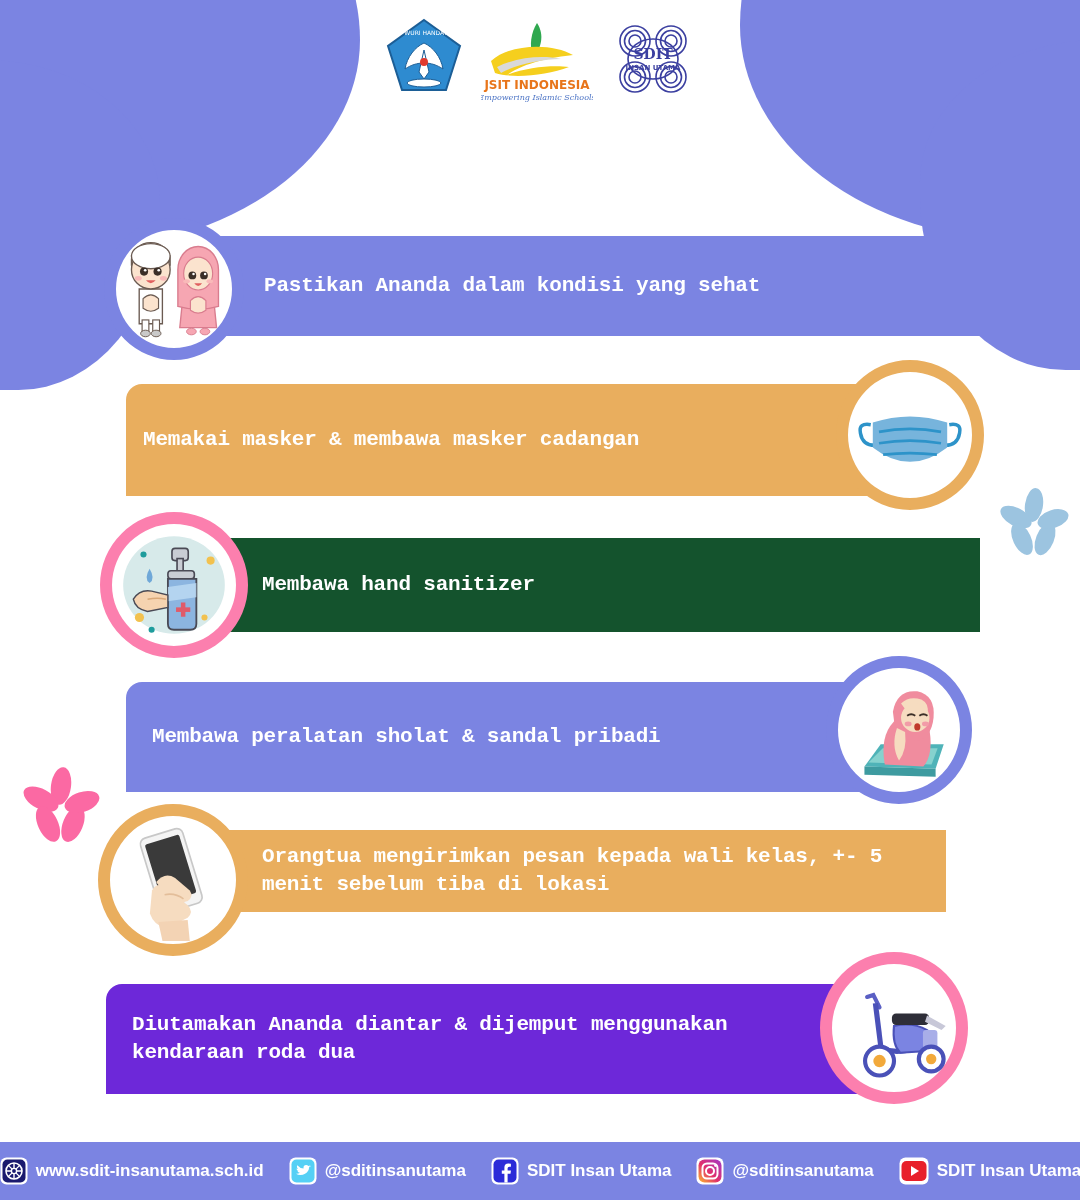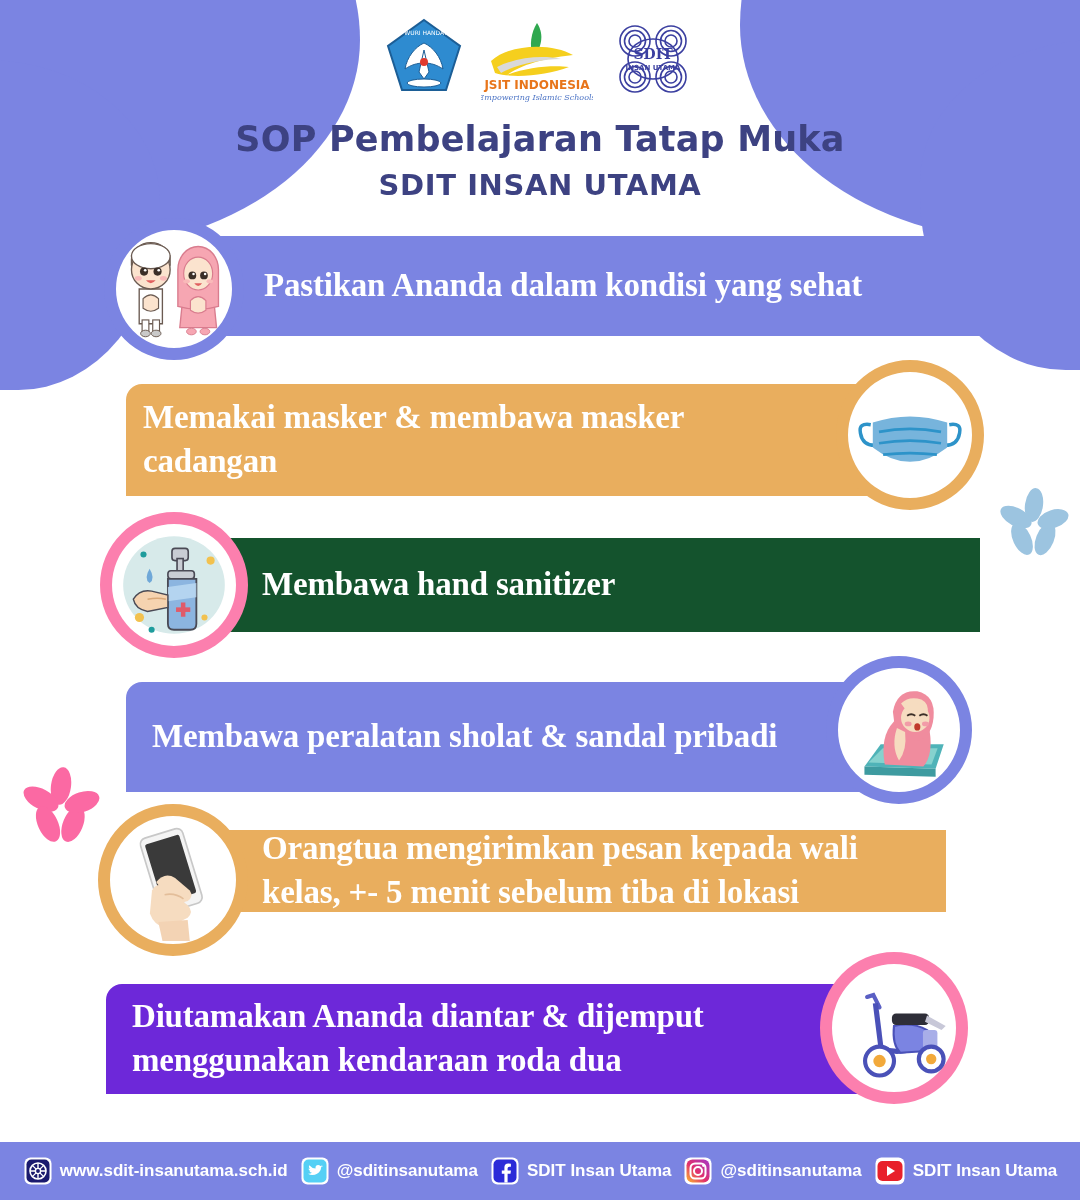--- a/index.html
+++ b/index.html
@@ -55,39 +55,39 @@
   .row{position:relative;width:1080px;}
 
   .bar{
     position:absolute;
     display:flex;align-items:center;
     box-sizing:border-box;
     z-index:2;
   }
   .bar-text{
     color:#ffffff;font-weight:bold;
-    font-family:Liberation Serif, serif;
-    font-size:33px;line-height:1.32;
+    font-family:Liberation Mono, monospace;
+    font-size:21px;line-height:1.32;
     letter-spacing:-.2px;
   }
   .icon-badge{
     position:absolute;
     border-radius:50%;
     background:#ffffff;
     box-sizing:border-box;
     display:flex;align-items:center;justify-content:center;
     z-index:3;
   }
   .icon-inner{width:100%;height:100%;display:block;}
 
   
   .footer{
     position:absolute;left:0;bottom:0;width:1080px;height:58px;
     background:#7B84E2;display:flex;align-items:center;
-    justify-content:center;gap:12px;z-index:5;
+    justify-content:center;gap:24px;z-index:5;
   }
   .fitem{display:flex;align-items:center;gap:7px;}
   .fitem span{
     color:#ffffff;font-weight:bold;font-size:17px;
     font-family:"Liberation Sans", sans-serif;white-space:nowrap;
   }
   .fico{display:block;flex:0 0 auto;}
 </style>
 </head>
 <body>
@@ -154,24 +154,20 @@
         <circle cx="60" cy="58" r="15"></circle>
           <circle cx="60" cy="58" r="10.5"></circle>
           <circle cx="60" cy="58" r="6"></circle>
         <ellipse cx="42" cy="40" rx="25" ry="20"></ellipse>
       </g>
       <text x="42" y="40" font-size="14" font-weight="bold" fill="#3B3FA0" text-anchor="middle" font-family="DejaVu Serif, serif">SDIT</text>
       <text x="42" y="51" font-size="7" font-weight="bold" fill="#3B3FA0" text-anchor="middle" font-family="DejaVu Sans, sans-serif">INSAN UTAMA</text>
     </svg>
   </div>
 
-  <div class="titles">
-    <div class="title-main">SOP Pembelajaran Tatap Muka</div>
-    <div class="title-sub">SDIT INSAN UTAMA</div>
-  </div>
 
   <div class="rows">
 
     <div class="row" style="height:148px;">
       <div class="bar" style="left:172px;top:14px;width:808px;height:100px;background:#7B84E2;border-radius:26px 0 0 0;padding-left:92px;padding-right:20px;">
         <div class="bar-text">Pastikan Ananda dalam kondisi yang sehat</div>
       </div>
       <div class="icon-badge" style="left:104px;top:-4px;width:140px;height:142px;border:12px solid #7B84E2;">
         <svg class="icon-inner" viewBox="0 0 120 120">
 

